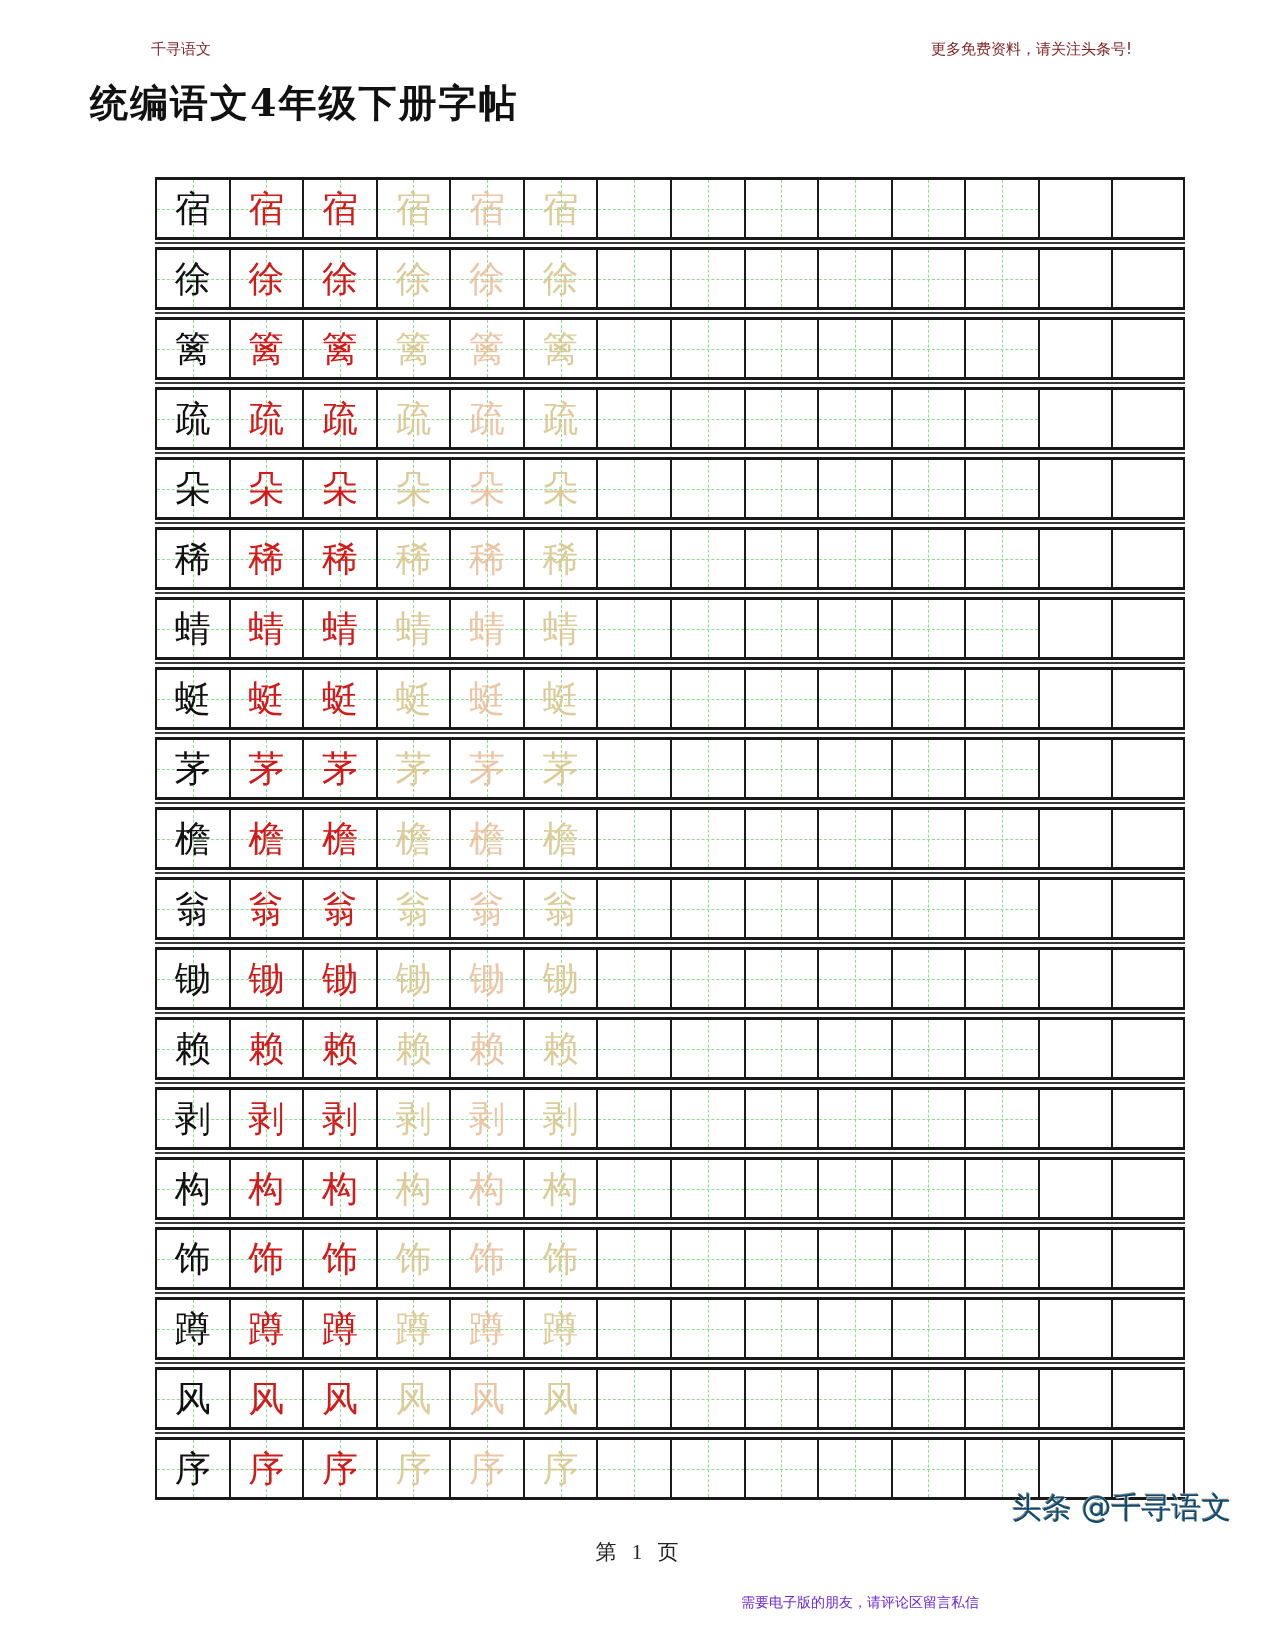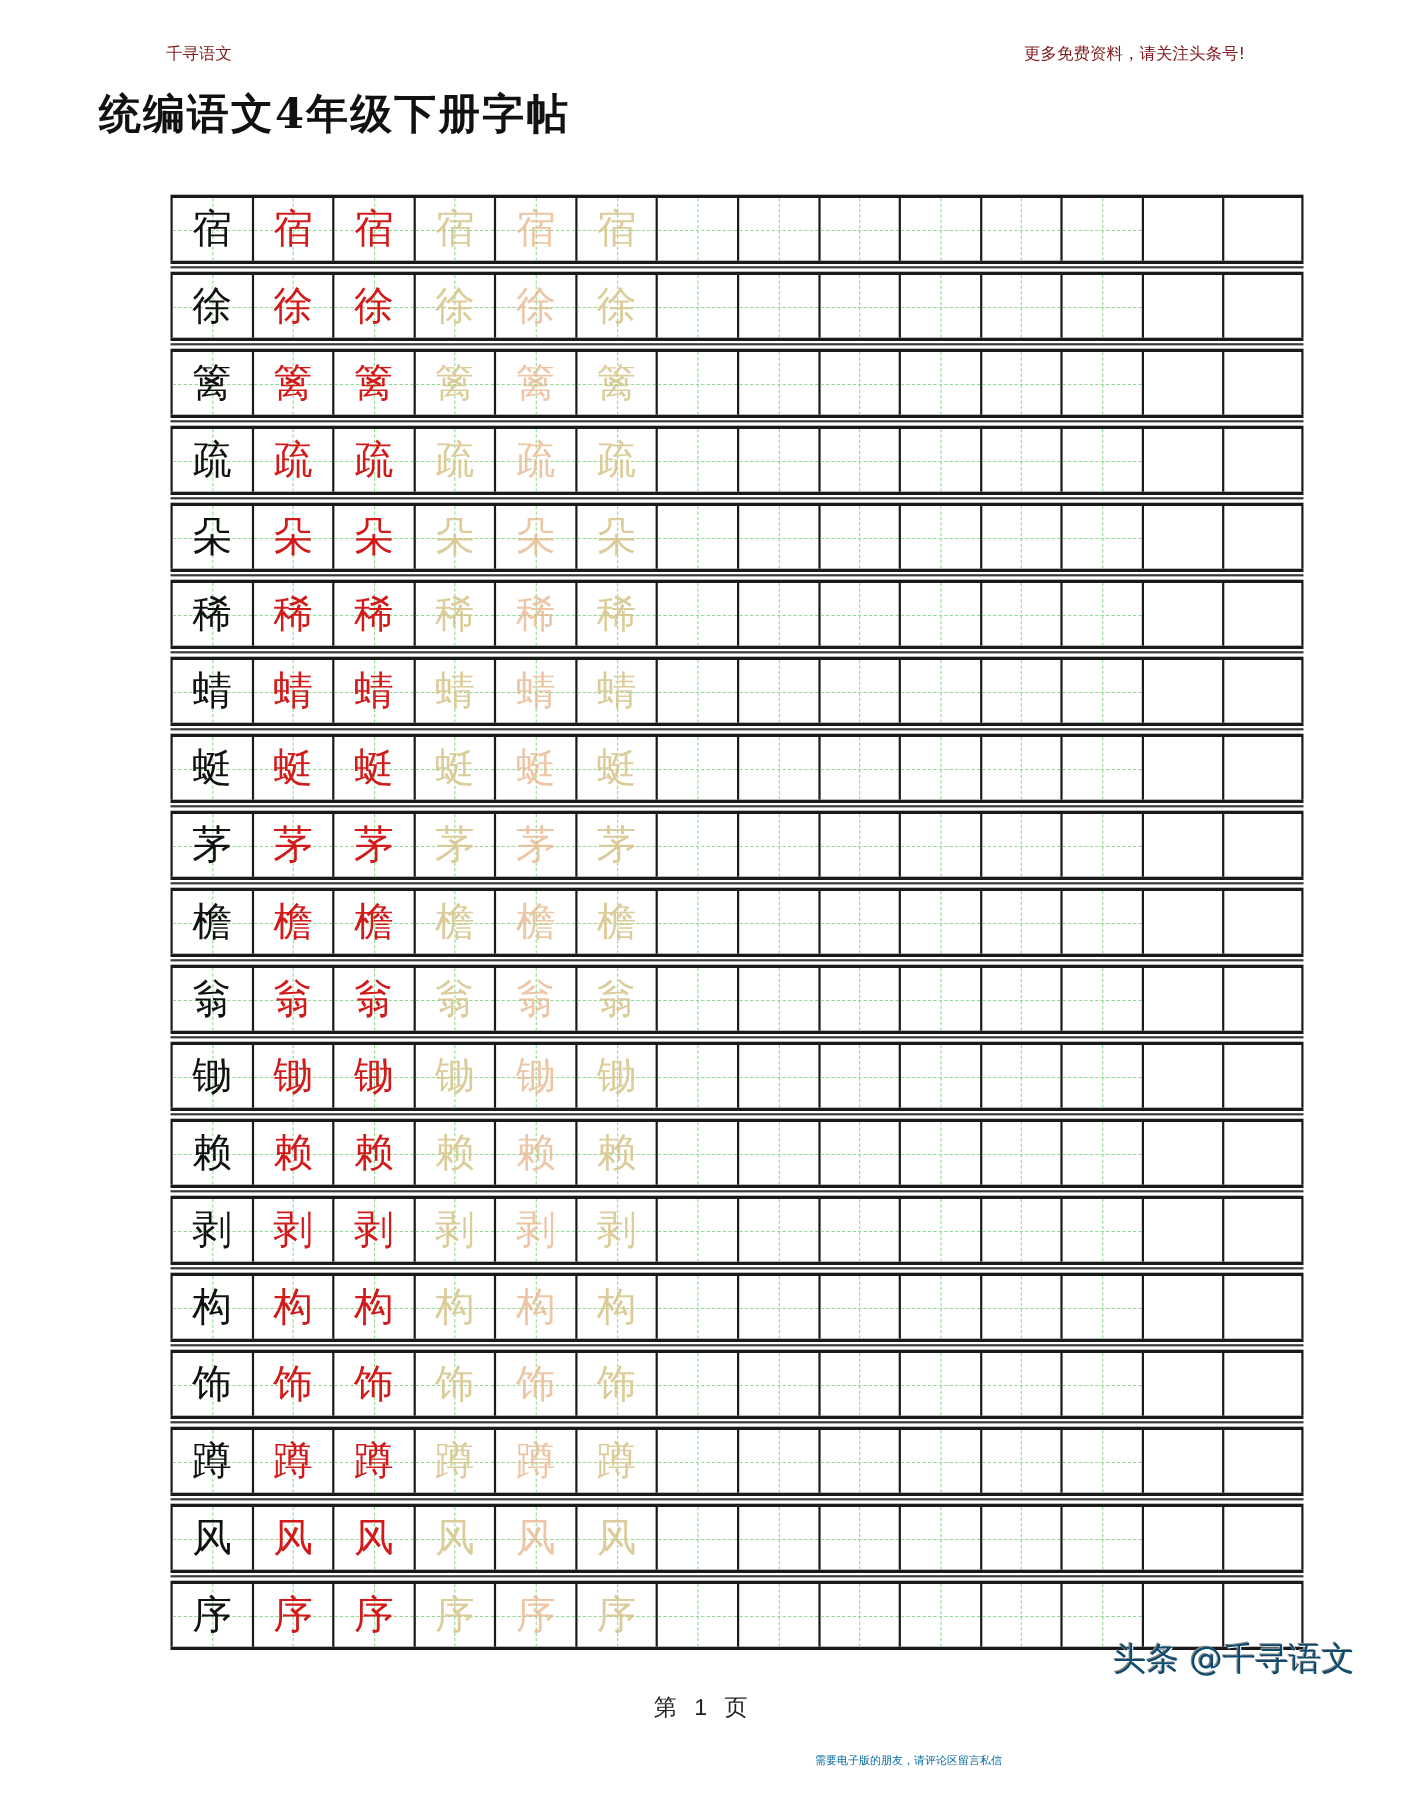--- a/index.html
+++ b/index.html
@@ -41,23 +41,23 @@
     content: ""; position: absolute; top: 50%; left: 0; right: 0; height: 0;
     border-top: 1px dashed #8fdc8f;
   }
   .cell span { position: relative; z-index: 1; }
   .c-model { color: #111111; }
   .c-red { color: #d21a1a; }
   .c-trace { color: #d8c48a; opacity: 0.85; }
   .c-trace2 { color: #e7b48a; opacity: 0.75; }
   .pageno {
     position: absolute; top: 1538px; left: 0; width: 1274px; text-align: center;
-    font-family: Liberation Sans, sans-serif; font-size: 21px; color: #222;
+    font-family: Liberation Serif, serif; font-size: 21px; color: #222;
   }
-  .foot-note { position: absolute; top: 1594px; left: 741px; font-size: 10px; color: #0369a1; }
+  .foot-note { position: absolute; top: 1594px; left: 741px; font-size: 14px; color: #6d28d9; }
   .watermark {
     position: absolute; top: 1488px; left: 1012px; font-size: 30px; color: #0c4a6e;
     text-shadow: 1px 1px 0 #fff, -1px -1px 0 #888;
   }
 </style>
 </head>
 <body>
 
 <div class="hdr hdr-left">千寻语文</div>
 <div class="hdr hdr-right">更多免费资料，请关注头条号!</div>

